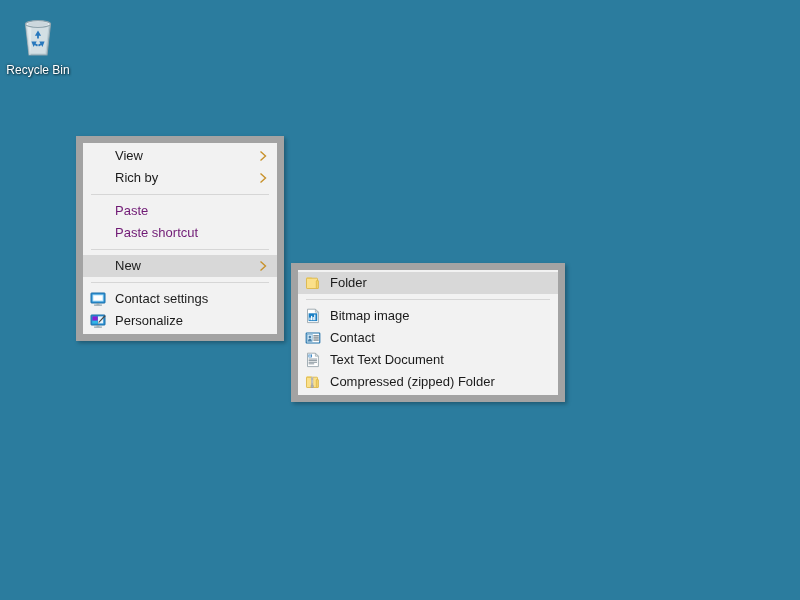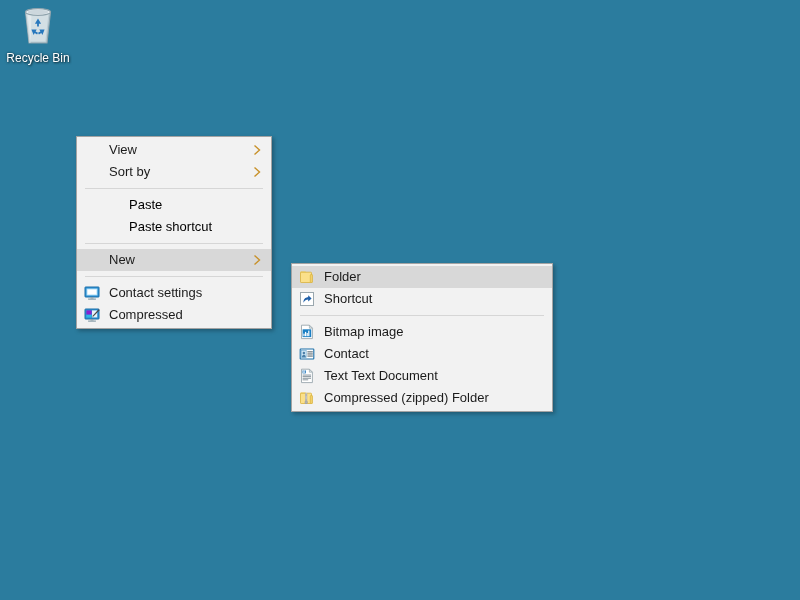--- a/index.html
+++ b/index.html
@@ -19,21 +19,21 @@
     position: relative;
     width: 800px;
     height: 600px;
     background: #2b7c9e;
   }
 
   
   .desktop-icon {
     position: absolute;
     left: 4px;
-    top: 0;
+    top: 12px;
     width: 68px;
     text-align: center;
     cursor: default;
     user-select: none;
   }
   .desktop-icon .glyph {
     width: 48px;
     height: 48px;
     margin: 0 auto 3px auto;
     display: block;
@@ -43,40 +43,39 @@
     font-size: 12px;
     line-height: 14px;
     text-shadow: 0 0 3px rgba(0,0,0,0.55), 1px 1px 2px rgba(0,0,0,0.5);
     white-space: nowrap;
   }
 
   
   .menu {
     position: absolute;
     background: #f2f2f2;
-    border: 1px solid #a3a3a3;
+    border: 7px solid #a3a3a3;
     box-shadow: 2px 2px 4px rgba(0,0,0,0.28);
     padding: 2px 0;
     user-select: none;
   }
 
   .menu-item {
     position: relative;
     display: flex;
     align-items: center;
     height: 22px;
     padding: 0 0 0 0;
     font-size: 13px;
     color: #1b1b1b;
     white-space: nowrap;
     cursor: default;
   }
   .menu-item.disabled {
-    color: #000000;
-    padding-left: 20px;
+    color: #701a75;
   }
   .menu-item.highlight {
     background: #d8d8d8;
   }
   .menu-item .mi-icon {
     width: 16px;
     height: 16px;
     margin-left: 7px;
     margin-right: 0;
     flex: 0 0 16px;
@@ -153,21 +152,21 @@
     <div class="menu-item">
       <span class="mi-icon blank"></span>
       <span class="mi-label">View</span>
       <svg class="mi-arrow" viewBox="0 0 10 12">
         <path d="M2.5 1.5 L7.5 6 L2.5 10.5" fill="none" stroke="#c8912a" stroke-width="1.4"></path>
       </svg>
     </div>
 
     <div class="menu-item">
       <span class="mi-icon blank"></span>
-      <span class="mi-label">Sort by</span>
+      <span class="mi-label">Rich by</span>
       <svg class="mi-arrow" viewBox="0 0 10 12">
         <path d="M2.5 1.5 L7.5 6 L2.5 10.5" fill="none" stroke="#c8912a" stroke-width="1.4"></path>
       </svg>
     </div>
 
 
     <div class="separator"></div>
 
     <div class="menu-item disabled">
       <span class="mi-icon blank"></span>
@@ -206,43 +205,36 @@
       <svg class="mi-icon" viewBox="0 0 16 16">
         <rect x="1" y="2" width="14" height="10" rx="0.5" fill="#2f93d6" stroke="#1b6ea8" stroke-width="1"></rect>
         <rect x="2.4" y="3.4" width="5.2" height="4.2" fill="#8a1fd0"></rect>
         <rect x="2.4" y="7.8" width="5.2" height="2.6" fill="#2fb8e6"></rect>
         <rect x="8" y="3.4" width="5.2" height="7" fill="#e8f4fb"></rect>
         <path d="M14.6 2.2 L15.6 3.2 L9.4 9.4 L7.9 10.9 L8.4 9.0 Z" fill="#4a4a4a"></path>
         <path d="M8.4 9.0 L7.9 10.9 L9.4 9.4 Z" fill="#d9d9d9"></path>
         <rect x="6.5" y="12" width="3" height="1.6" fill="#8fa3ad"></rect>
         <rect x="4" y="13.4" width="8" height="1.3" rx="0.4" fill="#8fa3ad"></rect>
       </svg>
-      <span class="mi-label">Compressed</span>
+      <span class="mi-label">Personalize</span>
     </div>
 
   </div>
 
   <div class="menu" id="submenu">
 
     <div class="menu-item highlight">
       <svg class="mi-icon" viewBox="0 0 16 16">
         <path d="M1.5 2.5 L6.5 2.5 L7.8 4.2 L1.5 4.2 Z" fill="#f0cf5e"></path>
         <rect x="1.5" y="3.2" width="11" height="10.3" rx="0.6" fill="#fbe08a" stroke="#d9b23e" stroke-width="0.8"></rect>
         <rect x="11.3" y="5.6" width="2.2" height="7.9" rx="0.5" fill="#f2d06a" stroke="#d9b23e" stroke-width="0.7"></rect>
       </svg>
       <span class="mi-label">Folder</span>
     </div>
 
-    <div class="menu-item">
-      <svg class="mi-icon" viewBox="0 0 16 16">
-        <rect x="1.5" y="1.5" width="13" height="13" fill="#ffffff" stroke="#9aa7ae" stroke-width="1"></rect>
-        <path d="M4.5 11.8 C4.2 8.2 6.2 6.4 9.2 6.3 L9.2 4.2 L12.6 7.4 L9.2 10.6 L9.2 8.5 C7.2 8.5 5.6 9.6 4.5 11.8 Z" fill="#1f5fa8"></path>
-      </svg>
-      <span class="mi-label">Shortcut</span>
-    </div>
 
     <div class="separator"></div>
 
     <div class="menu-item">
       <svg class="mi-icon" viewBox="0 0 16 16">
         <path d="M2.5 1.2 L10.4 1.2 L13.4 4.2 L13.4 14.6 L2.5 14.6 Z" fill="#ffffff" stroke="#9aa7ae" stroke-width="0.9"></path>
         <path d="M10.4 1.2 L13.4 4.2 L10.4 4.2 Z" fill="#dfe6ea" stroke="#9aa7ae" stroke-width="0.7"></path>
         <rect x="3.6" y="5.3" width="8.6" height="7.8" fill="#1b7fc4"></rect>
         <g fill="#ffffff">
           <rect x="4.4" y="9.6" width="1.2" height="2.6"></rect>

